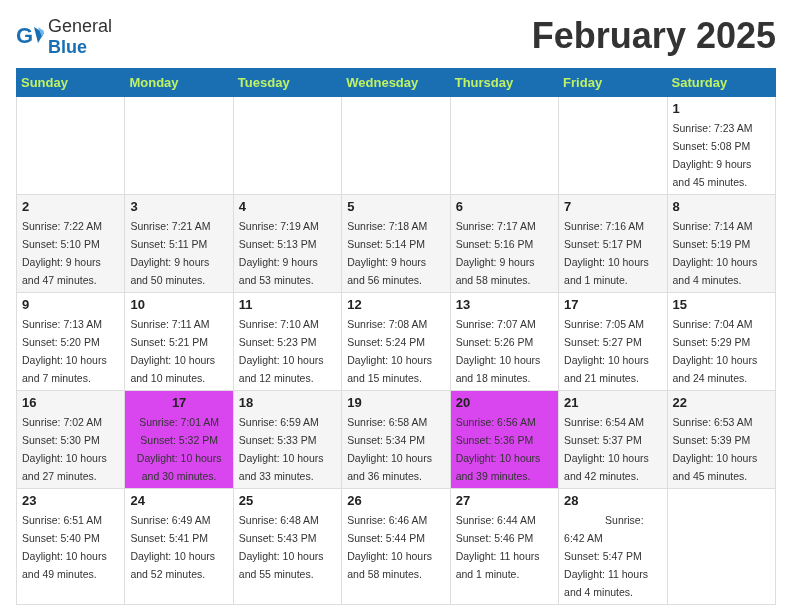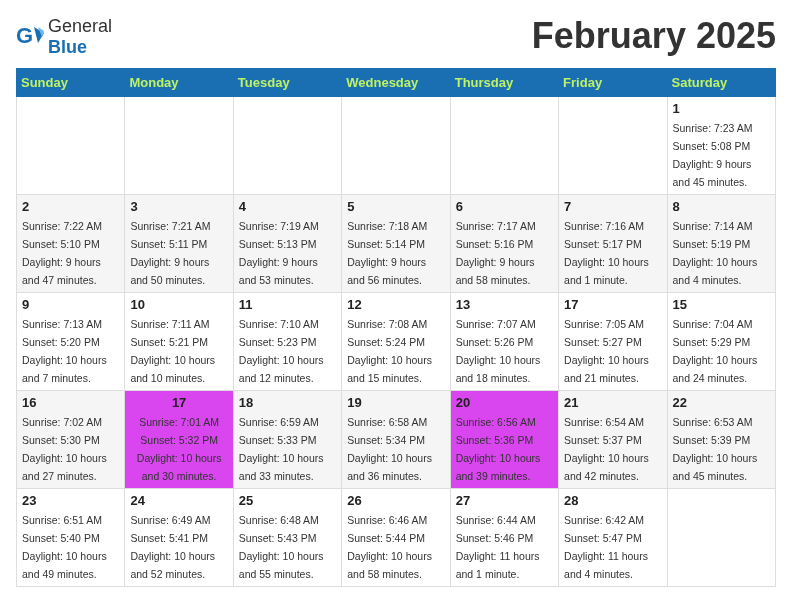--- a/index.html
+++ b/index.html
@@ -214,19 +214,19 @@
 Daylight: 10 hours and 52 minutes.</span></td>
         <td><span class="day-number">25</span><span class="day-info" style="white-space: pre-line;">Sunrise: 6:48 AM
 Sunset: 5:43 PM
 Daylight: 10 hours and 55 minutes.</span></td>
         <td><span class="day-number">26</span><span class="day-info" style="white-space: pre-line;">Sunrise: 6:46 AM
 Sunset: 5:44 PM
 Daylight: 10 hours and 58 minutes.</span></td>
         <td><span class="day-number">27</span><span class="day-info" style="white-space: pre-line;">Sunrise: 6:44 AM
 Sunset: 5:46 PM
 Daylight: 11 hours and 1 minute.</span></td>
-        <td><span class="day-number">28</span><span class="day-info" style="white-space: pre-line;">Sunrise: 6:42 AM
+        <td><span class="day-number">28</span><span class="day-info" style="white-space: pre-line; margin-left: 41px;">Sunrise: 6:42 AM
 Sunset: 5:47 PM
 Daylight: 11 hours and 4 minutes.</span></td>
         <td class="empty-cell"></td>
       </tr>
     </tbody>
 </table>
 
 </body></html>

